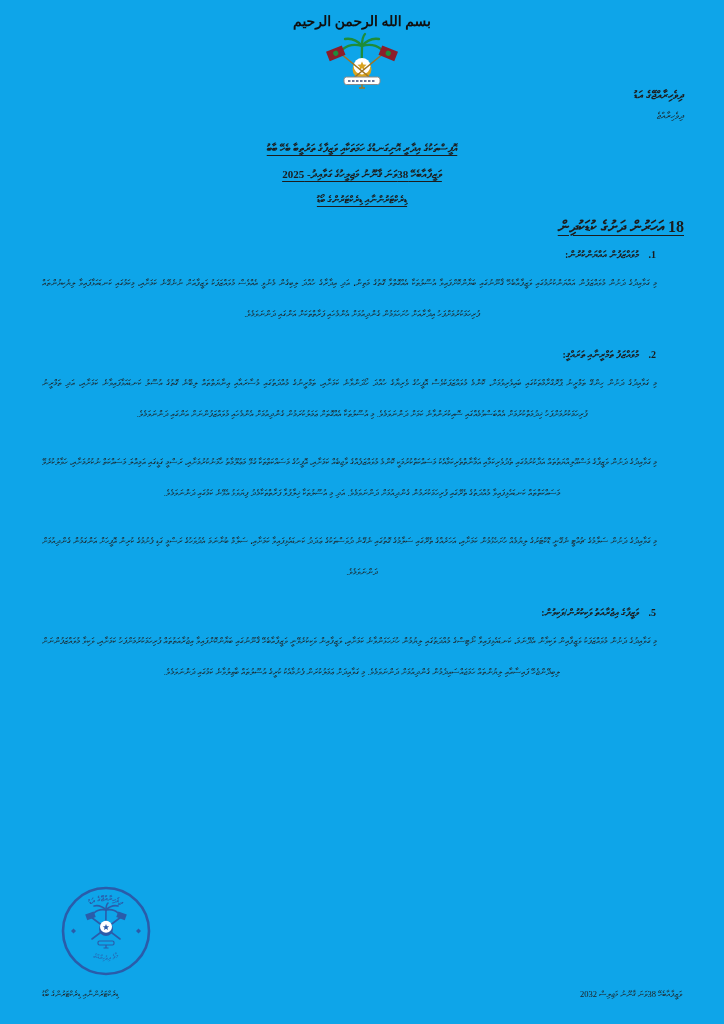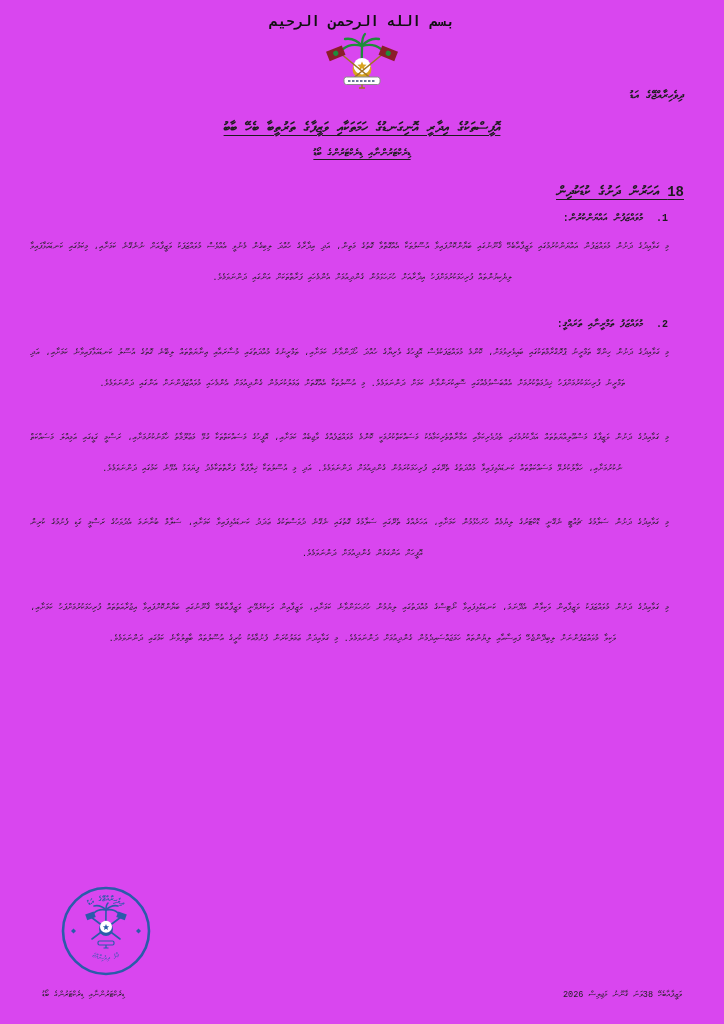--- a/index.html
+++ b/index.html
@@ -1,33 +1,33 @@
 <!DOCTYPE html>
 <html><head>
 <meta charset="utf-8">
 <style>
   html,body{margin:0;padding:0;background:#ffffff;}
   .page{
-    width:724px;height:1024px;position:relative;background:#d946ef;overflow:hidden;
-    color:#1c1c1c;font-family:Liberation Mono, monospace;margin:0 auto;
+    width:724px;height:1024px;position:relative;background:#0ea5e9;overflow:hidden;
+    color:#1c1c1c;font-family:Liberation Serif, serif;margin:0 auto;
   }
   .bismillah{padding-top:13px;text-align:center;font-size:14px;font-weight:bold;color:#101010;}
   .emblem-wrap{text-align:center;margin-top:1px;line-height:0;}
   .letterhead{direction:rtl;text-align:right;padding:0 40px 0 0;margin-top:-4px;}
   .lh1{font-size:11.5px;font-weight:bold;line-height:21px;}
   .lh2{font-size:9px;line-height:20px;}
   .lh3{font-size:9.5px;line-height:20px;}
   .title-block{margin-top:9px;text-align:center;direction:rtl;font-weight:bold;}
-  .title-line{font-size:14px;line-height:26px;}
+  .title-line{font-size:11px;line-height:26px;}
   .title-line > span{text-decoration:underline;text-underline-offset:3px;}
   .t3{font-size:10px;}
-  .intro{direction:rtl;padding:0 40px;margin-top:17px;font-weight:bold;font-size:14px;}
+  .intro{direction:rtl;padding:0 40px;margin-top:5px;font-weight:bold;font-size:16px;}
   .intro > span{text-decoration:underline;text-underline-offset:3px;}
-  .content{padding:0 30px;}
-  .sec{direction:rtl;margin-top:23px;}
+  .content{padding:0 42px;}
+  .sec{direction:rtl;margin-top:17px;}
   .sec:first-of-type{margin-top:11px;}
   .sec-head{padding-right:26px;font-weight:bold;font-size:10px;line-height:16px;}
   .sec-num{margin-left:7px;}
   .sec-body{
     margin:5px 0 0;font-size:9px;line-height:31px;color:#1f1f1f;
     text-align:justify;text-align-last:center;text-indent:25px;
   }
   .stamp{position:absolute;left:60px;top:884px;line-height:0;}
   .footer{
     position:absolute;left:42px;right:42px;bottom:24px;
@@ -78,24 +78,26 @@
       <g>
         <rect x="26" y="46" width="36" height="7.5" rx="2.5" fill="#ffffff" stroke="#8a8a8a" stroke-width="1"></rect>
         <line x1="30" y1="50" x2="58" y2="50" stroke="#394a7a" stroke-width="1.4" stroke-dasharray="2.5 1.5"></line>
         <path d="M44 53.5 L44 57 M41 57 L47 57" stroke="#a07420" stroke-width="1.4" fill="none"></path>
       </g>
     </svg>
   </div>
 
   <div class="letterhead">
     <div class="lh1">ދިވެހިރާއްޖޭގެ އަޑު</div>
+    <div class="lh3">ދިވެހިރާއްޖެ</div>
   </div>
 
   <div class="title-block">
     <div class="title-line"><span>އޮފީސްތަކުގެ އިދާރީ އޮނިގަނޑުގެ ހަމަތަކާއި ވަޒީފާގެ ތަރުތީބާ ބެހޭ ބާބު</span></div>
+    <div class="title-line"><span>ވަޒީފާއާބެހޭ 38ވަނަ ޤާނޫނު މަޖިލީހުގެ ގަވާއިދު- 2025</span></div>
     <div class="title-line t3"><span>ޑިރެކްޓަރުންނާއި ޑިރެކްޓަރުންގެ ބޯޑު</span></div>
   </div>
 
   <div class="intro">
     <span>18 އަހަރުން ދަށުގެ ކުޑަކުދިން</span>
   </div>
 
   <div class="content">
 
     <div class="sec">
@@ -116,20 +118,24 @@
 
     <div class="sec">
       <p class="sec-body">މި ގަވާއިދުގެ ދަށުން ވަޒީފާގެ މަސްއޫލިއްޔަތުތައް އަދާކުރުމުގައި ތެދުވެރިކަމާއި އަމާނާތްތެރިކަމާއެކު މަސައްކަތްކުރުމަކީ ކޮންމެ މުވައްޒަފެއްގެ ވާޖިބެއް ކަމަށާއި، އޮފީހުގެ މަސައްކަތްތަކާ ގުޅޭ މަޢުލޫމާތު ހާމަނުކުރުމަށާއި، ރަސްމީ ގަޑީގައި އަމިއްލަ މަސައްކަތް ނުކުރުމަށާއި، ހަވާލުކުރެވޭ މަސައްކަތްތައް ކަނޑައެޅިފައިވާ މުއްދަތުގެ ތެރޭގައި ފުރިހަމަކުރަމުން ގެންދިއުމަށް ދަންނަވަމެވެ. އަދި މި އުސޫލުތަކާ ޚިލާފުވާ ފަރާތްތަކާމެދު ފިޔަވަޅު އެޅޭނެ ކަމުގައި ދަންނަވަމެވެ.</p>
     </div>
 
     <div class="sec">
       <p class="sec-body">މި ގަވާއިދުގެ ދަށުން ސަލާމުގެ ޗުއްޓީ ނެގޭނީ ޑޮކްޓަރުގެ ލިޔުމެއް ހުށަހެޅުމުން ކަމަށާއި، އަހަރެއްގެ ތެރޭގައި ސަލާމުގެ ގޮތުގައި ނެގޭނެ ދުވަސްތަކުގެ ޢަދަދު ކަނޑައެޅިފައިވާ ކަމަށާއި، ސަލާމް ބުނާނަމަ އެދުވަހުގެ ރަސްމީ ގަޑި ފެށުމުގެ ކުރިން އޮފީހަށް އަންގަމުން ގެންދިއުމަށް ދަންނަވަމެވެ.</p>
     </div>
 
     <div class="sec">
+      <div class="sec-head">
+        <span class="sec-num">5.</span>
+        <span>ވަޒީފާގެ އިޖުރާއަތު ވަކިކުރުން/ވަކިވުން:</span>
+      </div>
       <p class="sec-body">މި ގަވާއިދުގެ ދަށުން މުވައްޒަފަކު ވަޒީފާއިން ވަކިވާން އެދޭނަމަ، ކަނޑައެޅިފައިވާ ނޯޓިސްގެ މުއްދަތުގައި ލިޔުމުން ހުށަހަޅަންވާނެ ކަމަށާއި، ވަޒީފާއިން ވަކިކުރެވޭނީ ވަޒީފާއާބެހޭ ޤާނޫނުގައި ބަޔާންކޮށްފައިވާ އިޖުރާއަތުތައް ފުރިހަމަކުރުމަށްފަހު ކަމަށާއި، ވަކިވާ މުވައްޒަފުންނަށް ލިބިދޭންޖެހޭ ފައިސާއާއި ލިޔުންތައް ހަމަޖައްސައިދެމުން ގެންދިއުމަށް ދަންނަވަމެވެ. މި ގަވާއިދަށް ޢަމަލުކުރަން ފެށުމާއެކު ކުރީގެ އުސޫލުތައް ބާޠިލުވާނެ ކަމުގައި ދަންނަވަމެވެ.</p>
     </div>
 
   </div>
 
   <div class="stamp">
     <svg width="92" height="94" viewBox="0 0 92 94">
       <defs>
         <path id="arcTop" d="M 14 49 A 32 32 0 0 1 78 49"></path>
         <path id="arcBot" d="M 20 60 A 29 29 0 0 0 72 60"></path>
@@ -164,16 +170,16 @@
         <rect x="26" y="29" width="9" height="6" transform="rotate(-20 30 32)"></rect>
         <rect x="57" y="29" width="9" height="6" transform="rotate(20 62 32)"></rect>
         <rect x="38" y="57" width="16" height="4" rx="1.5" fill="none" stroke="#2a5caa" stroke-width="1.2"></rect>
         <path d="M46 61 L46 64 M43.5 64 L48.5 64" stroke="#2a5caa" stroke-width="1.2" fill="none"></path>
       </g>
     </svg>
   </div>
 
   <div class="footer">
     <span>ޑިރެކްޓަރުންނާއި ޑިރެކްޓަރުންގެ ބޯޑު</span>
-    <span>ވަޒީފާއާބެހޭ 38ވަނަ ޤާނޫނު މަޖިލިސް 2026</span>
+    <span>ވަޒީފާއާބެހޭ 38ވަނަ ޤާނޫނު މަޖިލިސް 2032</span>
   </div>
 
 </div>
 
 </body></html>

